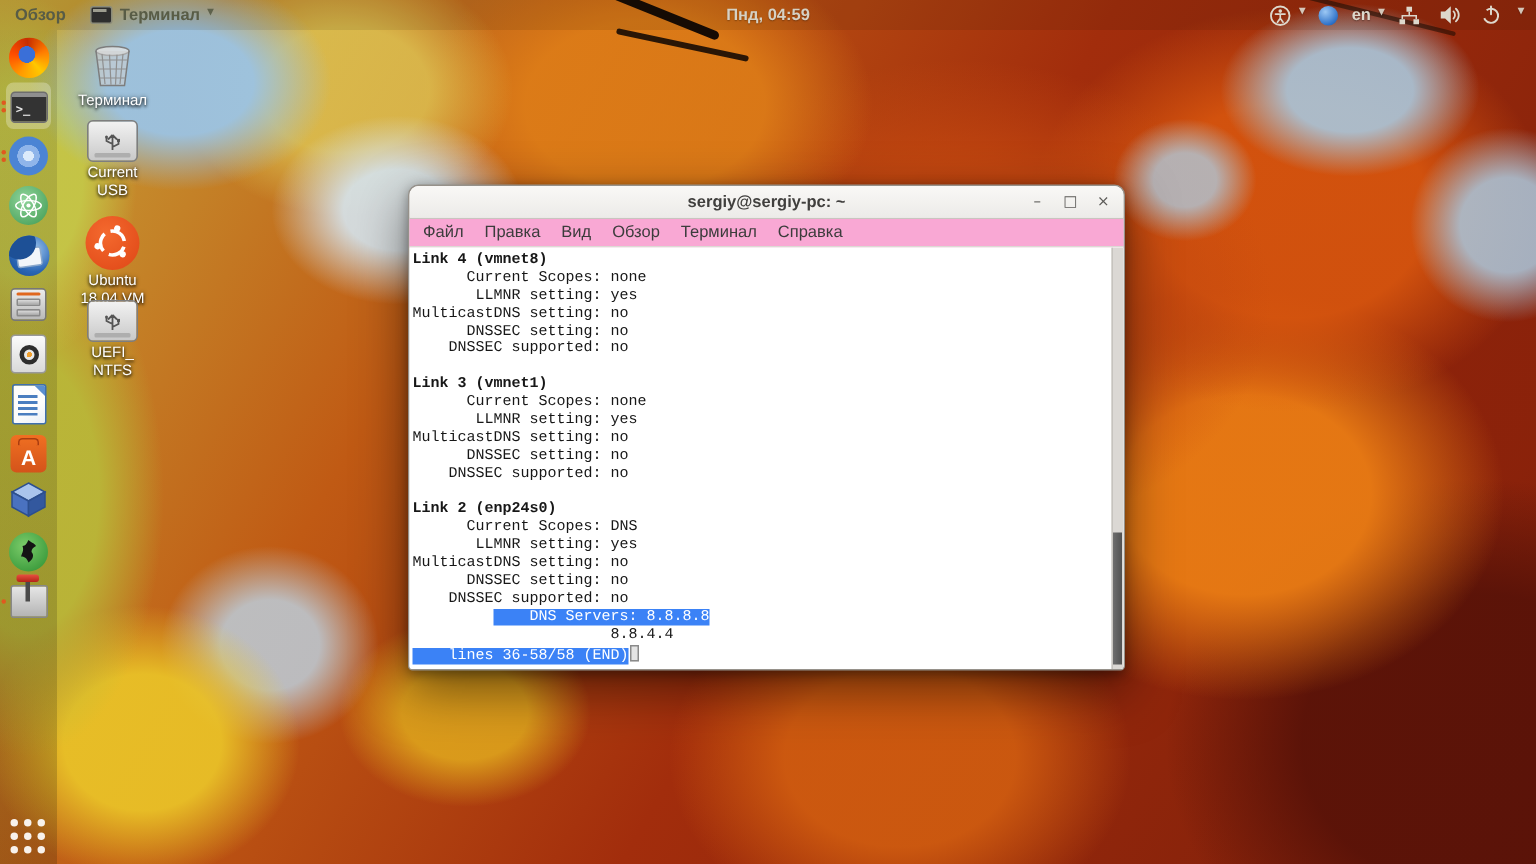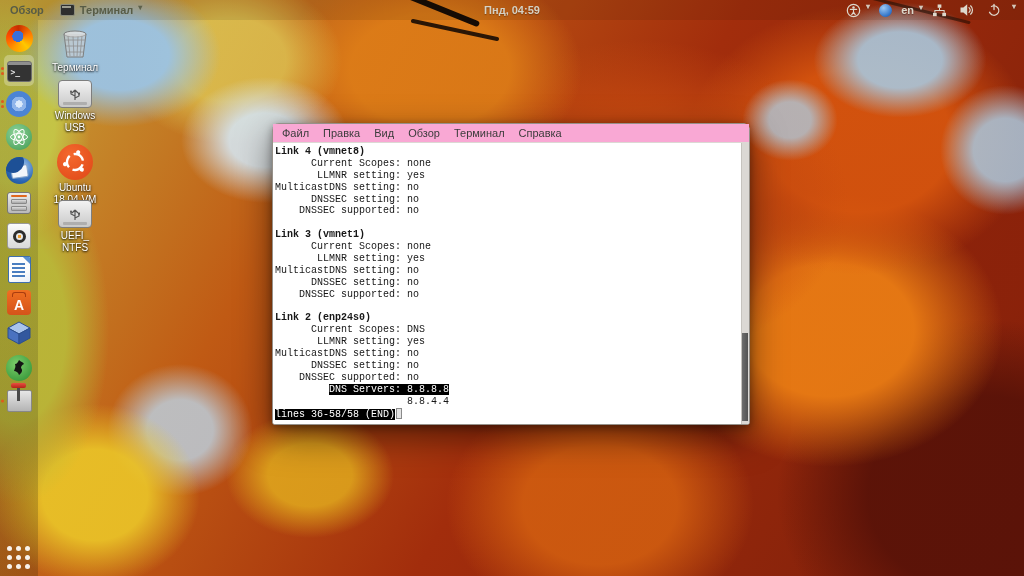--- a/index.html
+++ b/index.html
@@ -93,21 +93,21 @@
   #titlebar{height:21px;background:linear-gradient(#f9f8f6,#ecebe8);border-bottom:1px solid #c9c5bf;border-radius:6px 6px 0 0;position:relative;display:flex;align-items:center;justify-content:center;}
   #title{font-size:11px;font-weight:700;color:#403f3d;}
   .win-btns{position:absolute;right:6px;top:0;height:21px;display:flex;align-items:center;gap:7px;}
   .wbtn{width:15px;height:15px;display:flex;align-items:center;justify-content:center;font-size:10px;color:#5c5b58;cursor:pointer;font-family:"DejaVu Sans",sans-serif;}
   #menubar{height:18px;background:#f9a8d4;border-bottom:1px solid #dcd9d4;display:flex;align-items:center;padding-left:2px;}
   .menu-item{font-size:11px;color:#3c3c3c;padding:0 7px;height:18px;display:flex;align-items:center;cursor:pointer;}
   #term-body{position:relative;height:281px;background:#fff;overflow:hidden;border-radius:0 0 2px 2px;}
   #term-out{position:absolute;left:0;top:0;right:8px;bottom:0;padding:3px 0 0 2px;font:10px/11.9px "DejaVu Sans Mono",monospace;color:#171717;white-space:pre;}
   .tl{height:11.9px;font-family:Liberation Mono, monospace;}
   .sg-b{font-weight:700;}
-  .sg-h{background:#000000;color:#fff;}
+  .sg-h{background:#3b82f6;color:#fff;padding-left:24px;}
   .sg-c{display:inline-block;width:6px;height:11px;background:#e4e4e4;border:1px solid #8a8a8a;box-sizing:border-box;vertical-align:-2px;margin-left:1px;}
   #scrollbar{position:absolute;right:0;top:0;width:8px;height:100%;background:#dbd8d4;border-left:1px solid #c6c3be;box-sizing:border-box;}
   #scroll-thumb{position:absolute;right:1px;top:190px;width:6px;height:88px;background:linear-gradient(90deg,#6e6e6e,#525252);cursor:pointer;}
 </style>
 </head>
 <body>
 
 <div id="wallpaper" class="abs">
   <div id="branch1" class="abs branch"></div>
   <div id="branch2" class="abs branch"></div>
@@ -267,21 +267,21 @@
   <span class="lbl"><span>Терминал</span></span>
 </div>
 <div id="di-usb1" class="abs dicon">
   <span class="usb-drive">
     <svg width="16" height="14" viewBox="0 0 16 14">
         <path d="M8 13 V3 M8 3 L5 6 M8 3 L11 6 M8 9 L4 7 V5 M8 11 L12 9 V7" stroke="#555" stroke-width="1.2" fill="none"></path>
         <circle cx="4" cy="4.4" r="1" fill="#555"></circle>
         <rect x="11" y="5.6" width="2" height="2" fill="#555"></rect>
       </svg>
   </span>
-  <span class="lbl"><span>Windows</span><br><span>USB</span></span>
+  <span class="lbl"><span>Current</span><br><span>USB</span></span>
 </div>
 <div id="di-ubuntu" class="abs dicon">
   <span class="ubu-circle">
     <svg width="26" height="26" viewBox="0 0 26 26">
         <circle cx="13" cy="13" r="8" fill="none" stroke="#fff" stroke-width="2.4" stroke-dasharray="12.5 4.3" transform="rotate(18 13 13)"></circle>
         <circle cx="13" cy="2.8" r="2.1" fill="#fff" transform="rotate(18 13 13)"></circle>
         <circle cx="4.2" cy="18.1" r="2.1" fill="#fff" transform="rotate(18 13 13)"></circle>
         <circle cx="21.8" cy="18.1" r="2.1" fill="#fff" transform="rotate(18 13 13)"></circle>
       </svg>
   </span>
@@ -292,20 +292,28 @@
     <svg width="16" height="14" viewBox="0 0 16 14">
         <path d="M8 13 V3 M8 3 L5 6 M8 3 L11 6 M8 9 L4 7 V5 M8 11 L12 9 V7" stroke="#555" stroke-width="1.2" fill="none"></path>
         <circle cx="4" cy="4.4" r="1" fill="#555"></circle>
         <rect x="11" y="5.6" width="2" height="2" fill="#555"></rect>
       </svg>
   </span>
   <span class="lbl"><span>UEFI_</span><br><span>NTFS</span></span>
 </div>
 
 <div id="term-win" class="abs">
+  <div id="titlebar">
+    <span id="title">sergiy@sergiy-pc: ~</span>
+    <span class="win-btns">
+      <span class="wbtn">–</span>
+      <span class="wbtn">□</span>
+      <span class="wbtn">×</span>
+    </span>
+  </div>
   <div id="menubar">
     <span class="menu-item">Файл</span>
     <span class="menu-item">Правка</span>
     <span class="menu-item">Вид</span>
     <span class="menu-item">Обзор</span>
     <span class="menu-item">Терминал</span>
     <span class="menu-item">Справка</span>
   </div>
   <div id="term-body">
     <div id="term-out"><div class="tl"><span class="sg-b">Link 4 (vmnet8)</span></div><div class="tl"><span class="sg-n">      Current Scopes: none</span></div><div class="tl"><span class="sg-n">       LLMNR setting: yes</span></div><div class="tl"><span class="sg-n">MulticastDNS setting: no</span></div><div class="tl"><span class="sg-n">      DNSSEC setting: no</span></div><div class="tl"><span class="sg-n">    DNSSEC supported: no</span></div><div class="tl">&nbsp;</div><div class="tl"><span class="sg-b">Link 3 (vmnet1)</span></div><div class="tl"><span class="sg-n">      Current Scopes: none</span></div><div class="tl"><span class="sg-n">       LLMNR setting: yes</span></div><div class="tl"><span class="sg-n">MulticastDNS setting: no</span></div><div class="tl"><span class="sg-n">      DNSSEC setting: no</span></div><div class="tl"><span class="sg-n">    DNSSEC supported: no</span></div><div class="tl">&nbsp;</div><div class="tl"><span class="sg-b">Link 2 (enp24s0)</span></div><div class="tl"><span class="sg-n">      Current Scopes: DNS</span></div><div class="tl"><span class="sg-n">       LLMNR setting: yes</span></div><div class="tl"><span class="sg-n">MulticastDNS setting: no</span></div><div class="tl"><span class="sg-n">      DNSSEC setting: no</span></div><div class="tl"><span class="sg-n">    DNSSEC supported: no</span></div><div class="tl"><span class="sg-n">         </span><span class="sg-h">DNS Servers: 8.8.8.8</span></div><div class="tl"><span class="sg-n">                      8.8.4.4</span></div><div class="tl"><span class="sg-h">lines 36-58/58 (END)</span><span class="sg-c"></span></div></div>

